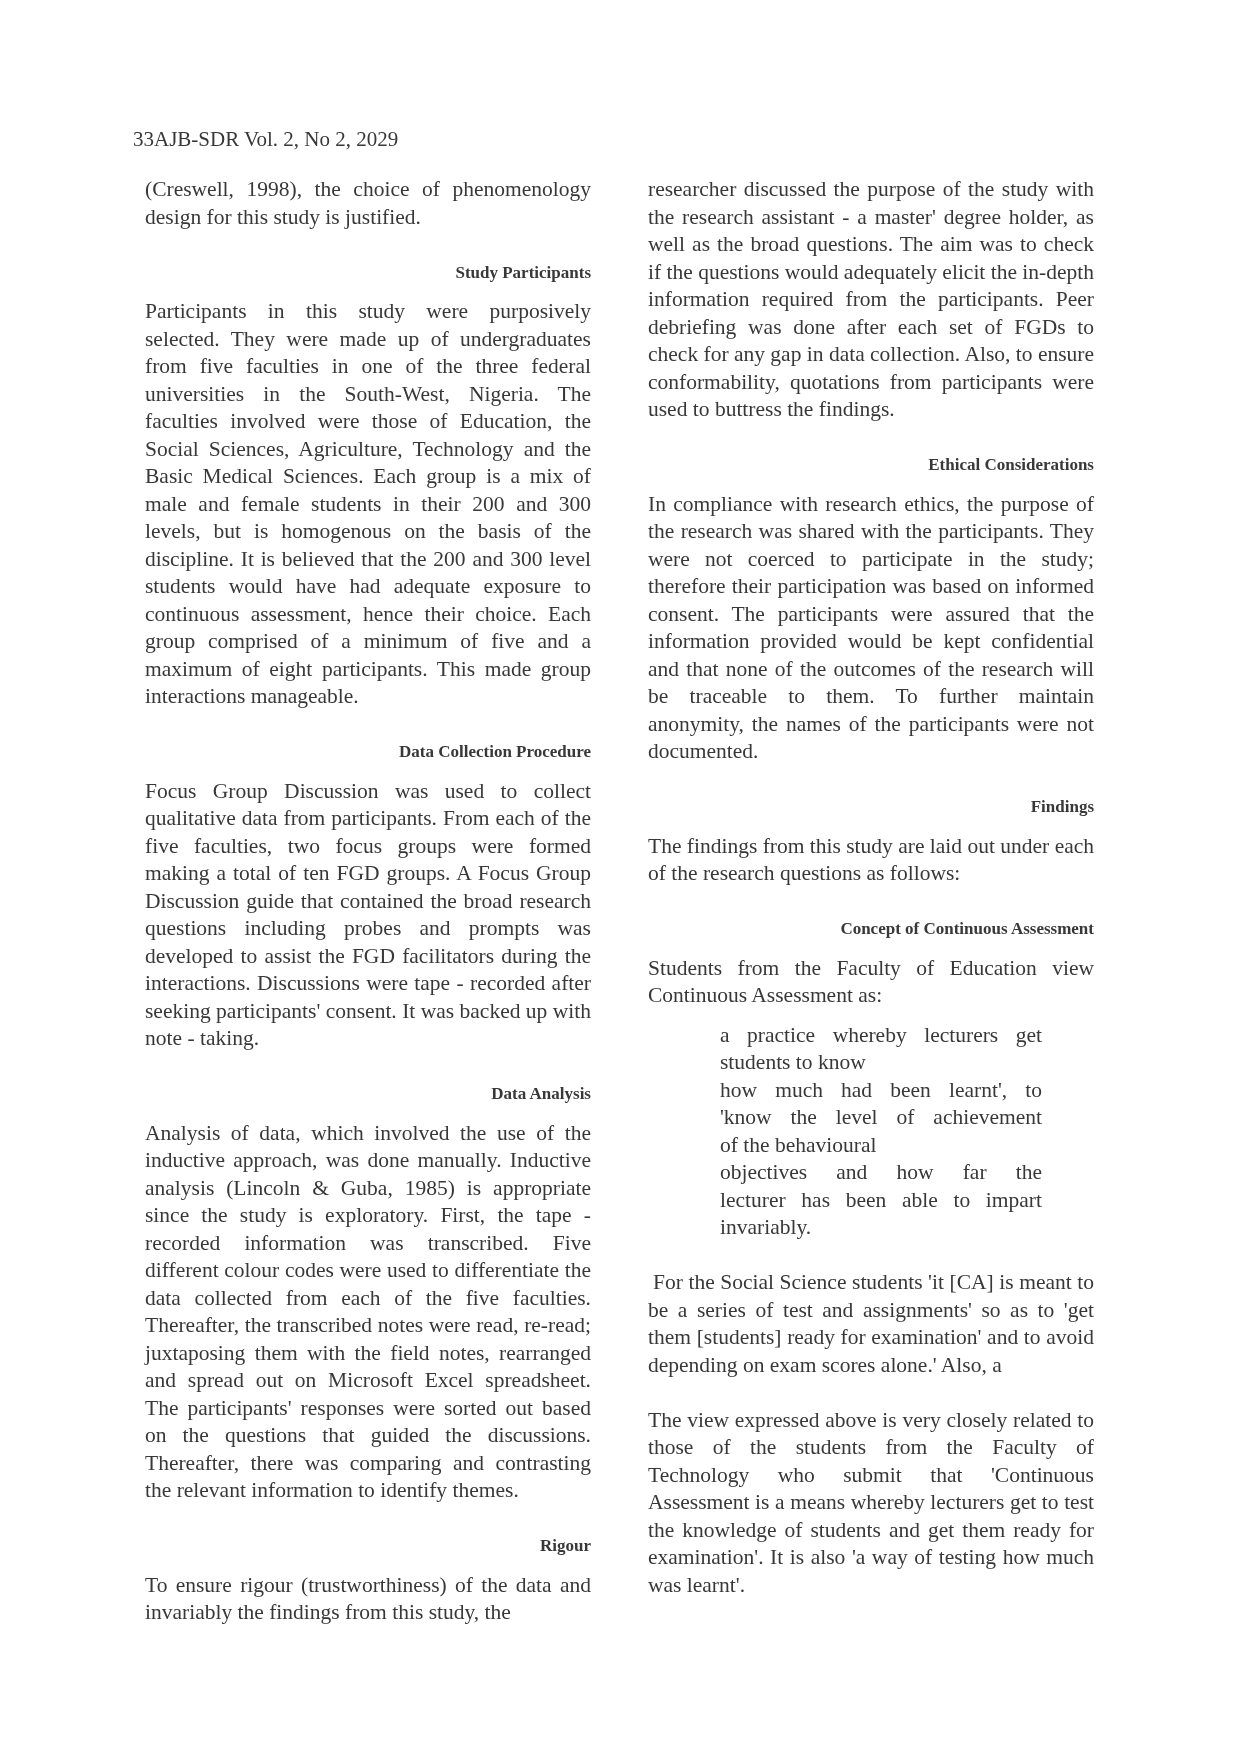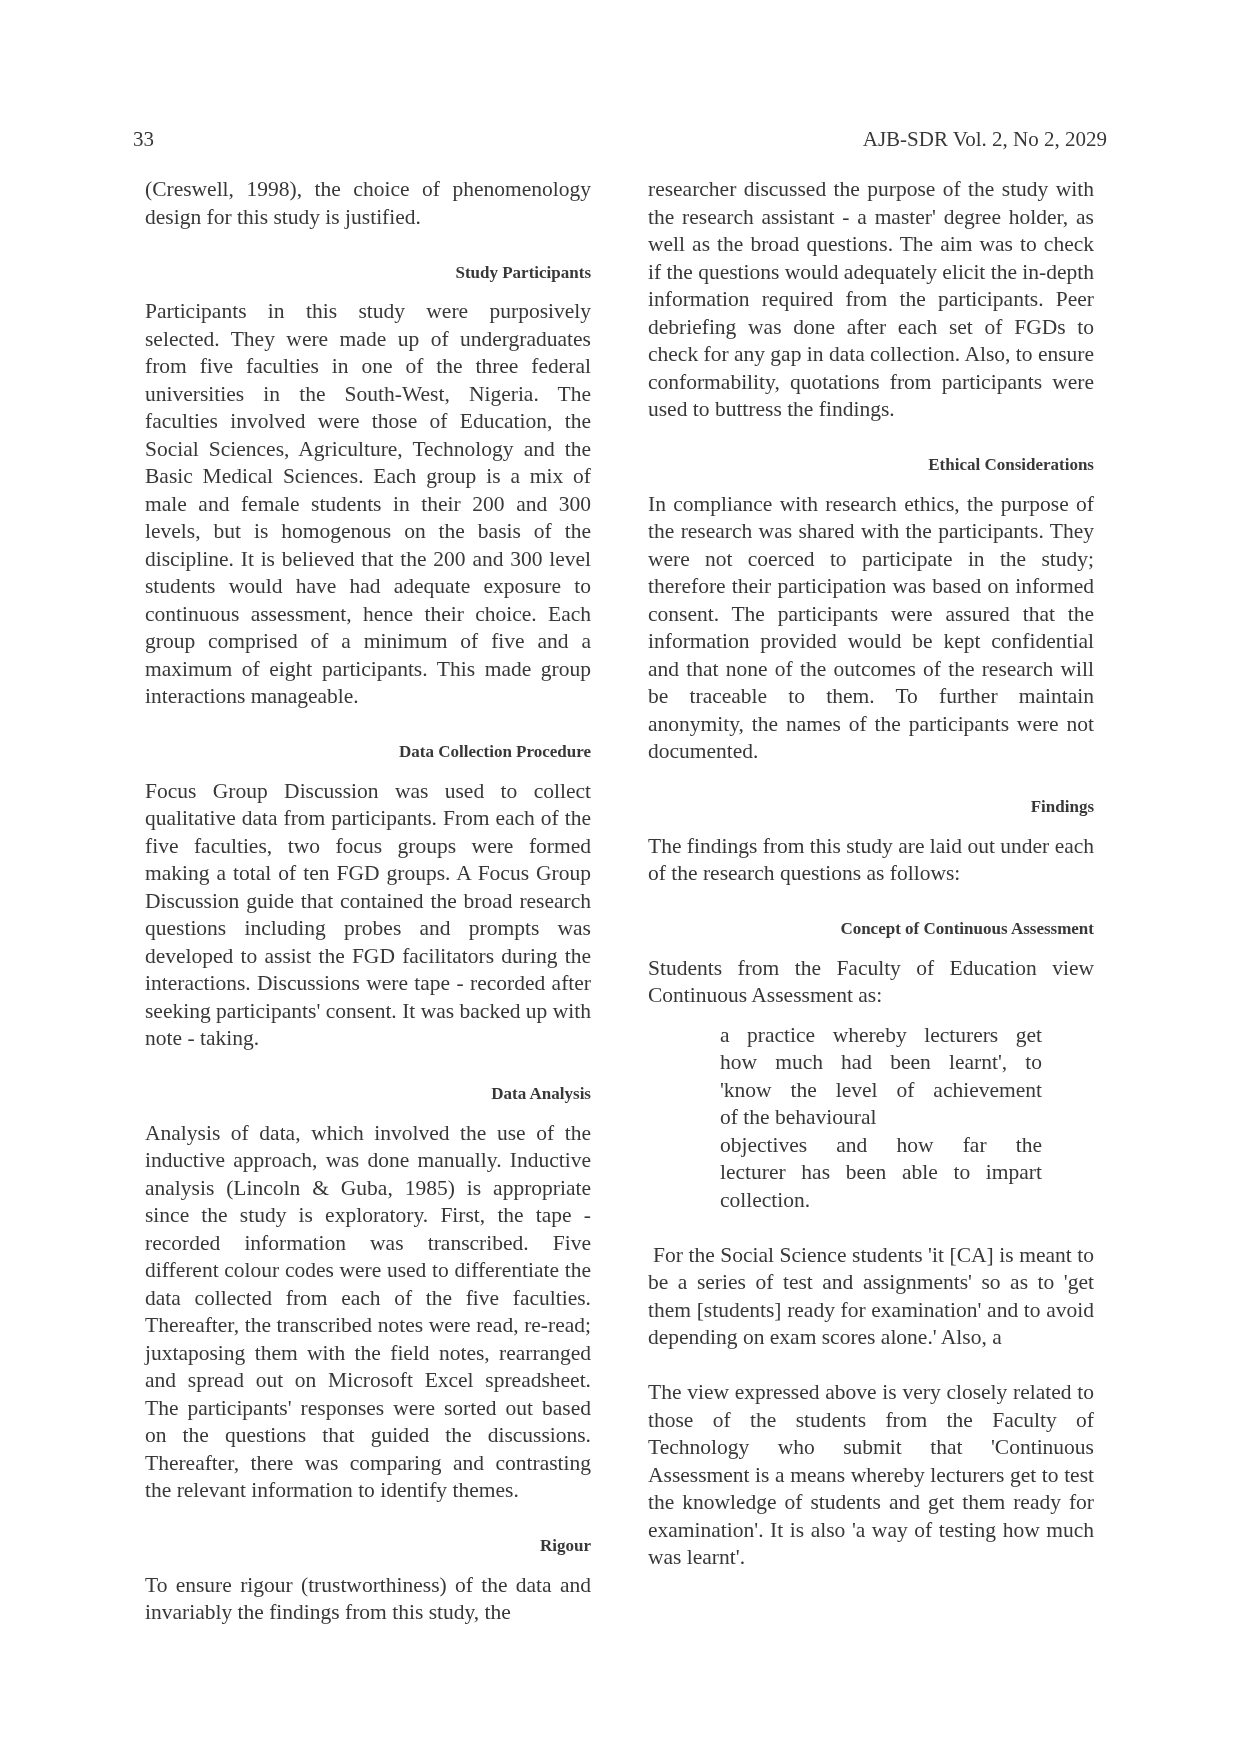--- a/index.html
+++ b/index.html
@@ -12,21 +12,21 @@
     color: #383838;
     box-sizing: border-box;
     overflow: hidden;
   }
   .header-row {
     position: absolute;
     top: 126px;
     left: 133px;
     right: 134px;
     display: flex;
-    justify-content: space-between;
+    justify-content: flex-start;
     align-items: baseline;
     font-size: 21px;
     line-height: 26px;
     font-family: Liberation Serif, serif;
   }
   .columns {
     position: absolute;
     top: 164px;
     left: 133px;
     right: 134px;
@@ -92,26 +92,27 @@
       <p class="para">In compliance with research ethics, the purpose of the research was shared with the participants. They were not coerced to participate in the study; therefore their participation was based on informed consent. The participants were assured that the information provided would be kept confidential and that none of the outcomes of the research will be traceable to them. To further maintain anonymity, the names of the participants were not documented.</p>
 
       <h2 class="heading gap">Findings</h2>
       <p class="para">The findings from this study are laid out under each of the research questions as follows:</p>
 
       <h2 class="heading gap">Concept of Continuous Assessment</h2>
       <p class="para">Students from the Faculty of Education view Continuous Assessment as:</p>
 
       <div class="quote">
         <div class="qline jl">a practice whereby lecturers get</div>
+        <div class="qline">students to know</div>
         <div class="qline jl">how much had been learnt', to</div>
         <div class="qline jl">'know the level of achievement</div>
         <div class="qline">of the behavioural</div>
         <div class="qline jl">objectives and how far the</div>
         <div class="qline jl">lecturer has been able to impart</div>
-        <div class="qline">collection.</div>
+        <div class="qline">invariably.</div>
       </div>
 
       <p class="para gap indent-sm">For the Social Science students 'it [CA] is meant to be a series of test and assignments' so as to 'get them [students] ready for examination' and to avoid depending on exam scores alone.' Also, a</p>
 
       <p class="para gap">The view expressed above is very closely related to those of the students from the Faculty of Technology who submit that 'Continuous Assessment is a means whereby lecturers get to test the knowledge of students and get them ready for examination'. It is also 'a way of testing how much was learnt'.</p>
     </div>
 
   </div>
 </div>
 

